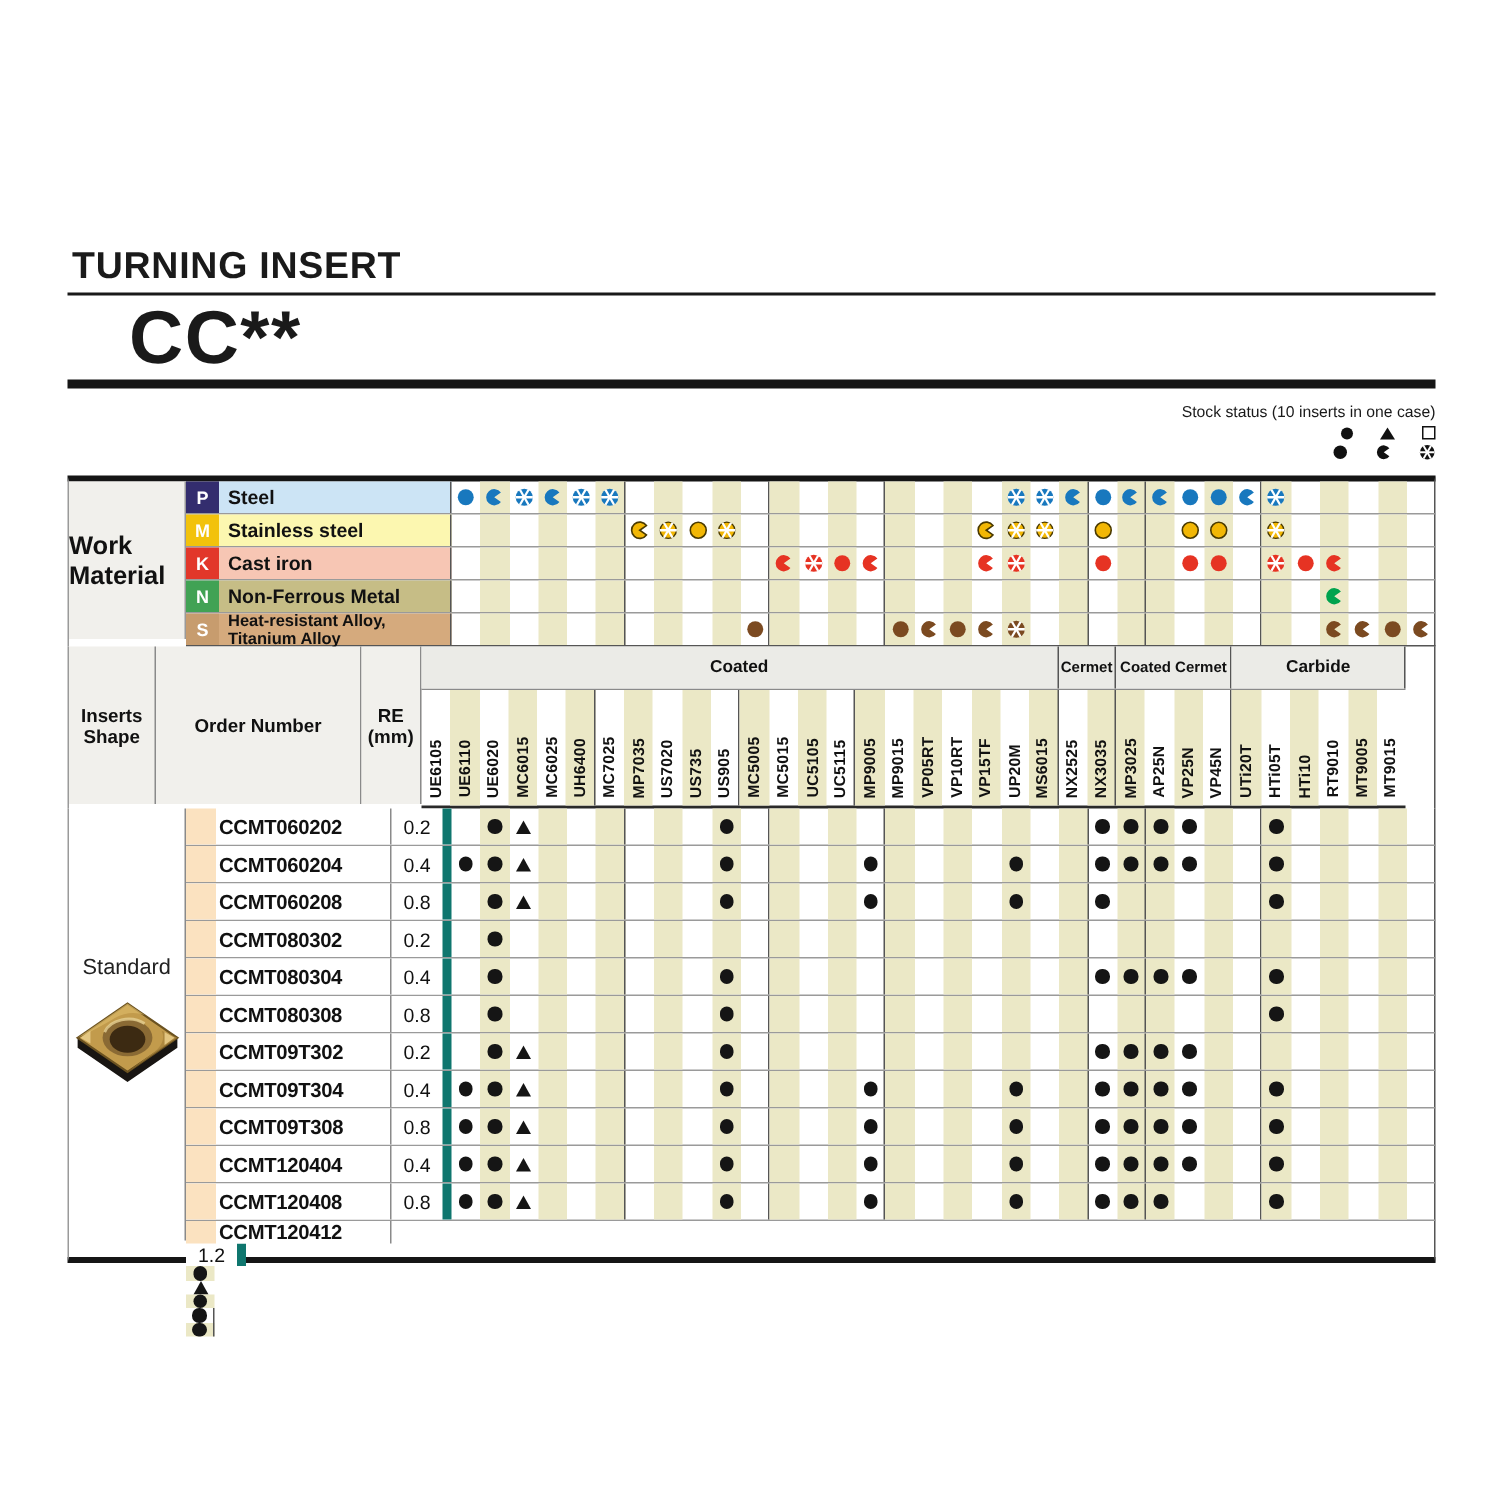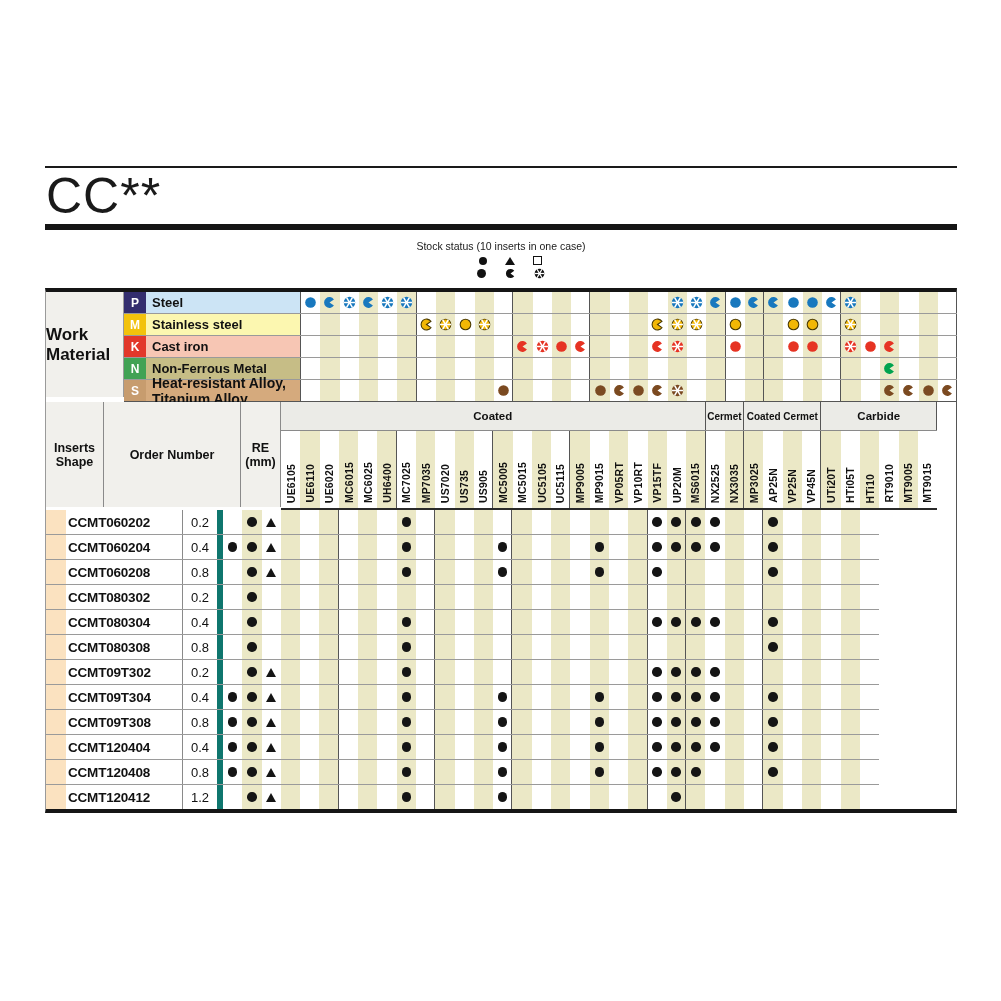--- a/index.html
+++ b/index.html
@@ -1,25 +1,25 @@
 <!DOCTYPE html>
 <html><head>
 <meta charset="utf-8">
 <style>
   html,body{margin:0;padding:0;background:#fff;width:1001px;height:1001px;overflow:hidden;
     font-family:"Liberation Sans",sans-serif;color:#111;}
   .page{position:relative;width:912px;margin:0 0 0 45px;padding-top:163px;}
   
   .title{font-size:25px;font-weight:bold;letter-spacing:.5px;color:#1a1a1a;padding-left:3px;}
   .title-rule{height:2px;background:#1a1a1a;margin-top:3px;}
-  .series{font-size:50px;font-weight:normal;letter-spacing:1px;color:#1a1a1a;line-height:52px;margin-top:2px;padding-left:1px;}
+  .series{font-size:50px;font-weight:bold;letter-spacing:1px;color:#1a1a1a;line-height:52px;margin-top:2px;padding-left:1px;margin-left:40px;}
   .thick-bar{height:6px;background:#151515;margin-top:2px;}
   
   .legend{margin-top:9px;font-size:10.5px;line-height:14px;text-align:right;color:#1a1a1a;}
-  .legend .row{white-space:nowrap;text-align:center;}
+  .legend .row{white-space:nowrap;}
   .legend .item{margin-left:18px;}
   .lsym{display:inline-block;vertical-align:-1px;}
   .ldot{width:8px;height:8px;border-radius:50%;background:#111;}
   .ltri{width:0;height:0;border-left:5px solid transparent;border-right:5px solid transparent;border-bottom:8px solid #111;}
   .lsq{width:7px;height:7px;border:1.2px solid #111;background:#fff;vertical-align:-1px;}
   
   .tbl{border-left:1px solid #9a9a9a;border-right:1px solid #555;}
   .flexrow{display:flex;}
   .cell{box-sizing:border-box;flex:none;display:flex;align-items:center;justify-content:center;}
   .gcell{width:19.3px;position:relative;}
@@ -28,52 +28,53 @@
   
   .mat-block{border-top:4px solid #151515;margin-top:7px;}
   .mat-left{width:78px;background:#f1f0ec;border-right:1px solid #9a9a9a;
     font-weight:bold;font-size:17px;display:flex;align-items:center;justify-content:center;}
   .mat-rows{flex:none;}
   .mat-row{height:21px;border-bottom:1px solid #9a9a9a;}
   .mat-row:last-child{border-bottom:1px solid #555;}
   .mat-letter{width:22px;color:#fff;font-weight:bold;font-size:12px;}
   .mat-name{width:155px;justify-content:flex-start;padding-left:6px;font-weight:bold;font-size:13px;
     border-right:1px solid #555;}
-  .mat-name.small{font-size:14px;}
+  .mat-name.small{font-size:11px;}
   
   .hdr-left{background:#f1f0ec;border-right:1px solid #8a8a8a;font-weight:bold;font-size:12.5px;
     text-align:center;flex-direction:column;line-height:14px;}
   .grp-row{height:28px;border-bottom:1px solid #8a8a8a;}
   .grp-cell{font-weight:bold;font-size:11.5px;background:#ebebe7;border-right:1px solid #555;}
   .grp-cell.small{font-size:10px;}
   .grade-row{height:77px;border-bottom:2px solid #2a2a2a;}
   .grade-name{writing-mode:vertical-rl;transform:rotate(180deg);font-weight:bold;font-size:10.5px;
     letter-spacing:.2px;color:#111;padding-top:5px;}
   .grade-hcell{align-items:flex-end;justify-content:center;}
   
   .shape-cell{width:78px;border-right:1px solid #8a8a8a;flex-direction:column;justify-content:flex-start;background:#fff;}
   .shape-label{margin-top:98px;font-size:14.5px;color:#222;}
   .data-row{height:24px;border-bottom:1px solid #9a9a9a;}
-  .data-row:last-child{border-bottom:none;}
+  .data-row:last-child{border-bottom:none;flex-direction:column;}
   .data-block{border-bottom:4px solid #151515;}
   .order-cell{width:137px;justify-content:flex-start;font-weight:bold;font-size:13.5px;letter-spacing:-.2px;
     border-right:1px solid #8a8a8a;position:relative;background:#fff;}
   .order-stripe{position:absolute;left:0;top:0;bottom:0;width:20px;background:#fbe2c0;}
   .order-text{position:relative;padding-left:22px;}
   .re-cell{width:40px;font-size:13px;border-right:6px solid #0f766e;background:#fff;}
   .dot{width:9.5px;height:9.5px;border-radius:50%;background:#151515;}
   .tri{width:0;height:0;border-left:5.5px solid transparent;border-right:5.5px solid transparent;
     border-bottom:9.5px solid #151515;}
   svg{display:block;}
 </style>
 </head>
 <body>
 
 <div class="page">
 
+  <div class="title">TURNING INSERT</div>
   <div class="title-rule"></div>
   <div class="series">CC**</div>
   <div class="thick-bar"></div>
 
   <div class="legend">
     <div class="row">Stock status (10 inserts in one case)</div>
     <div class="row" id="legend-line2"><span class="item"><span class="lsym ldot"></span><span></span></span><span class="item"><span class="lsym ltri"></span><span></span></span><span class="item"><span class="lsym lsq"></span><span></span></span></div>
     <div class="row" id="legend-line3"><span></span><span class="item"><span class="lsym"><svg width="11" height="11" viewBox="0 0 12 12">
               <circle cx="6" cy="6" r="4.9" fill="#111"></circle>
             </svg></span><span></span></span><span class="item"><span class="lsym"><svg width="11" height="11" viewBox="0 0 12 12">
@@ -696,20 +697,34 @@
             <span class="grade-name">MT9005</span>
           </div>
           <div class="cell gcell grade-hcell">
             <span class="grade-name">MT9015</span>
           </div>
         </div>
     </div>
   </div>
 
   <div class="tbl data-block flexrow">
+    <div class="cell shape-cell" style="height:288px">
+      <div class="shape-label">Standard</div>
+      <svg width="76" height="72" viewBox="0 0 80 74">
+        <polygon points="5,40 40,64 75,40 75,47 40,71 5,47" fill="#181512"></polygon>
+        <polygon points="5,40 40,16 75,40 40,64" fill="#c29b4c" stroke="#6b5220" stroke-width="1.5"></polygon>
+        <path d="M5,40 L40,16 L52,24 Q40,20 28,28 Q14,36 5,40 Z" fill="#dab866" opacity="0.7"></path>
+        <path d="M40,64 L75,40 L64,35 Q68,44 56,52 Q48,58 40,64 Z" fill="#a8833c" opacity="0.8"></path>
+        <ellipse cx="40" cy="40" rx="17.5" ry="13" fill="#8a6a34"></ellipse>
+        <ellipse cx="40" cy="41" rx="12.5" ry="9.5" fill="#3c2a12"></ellipse>
+        <path d="M24,36 A17.5,13 0 0 1 52,30" fill="none" stroke="#e5cf92" stroke-width="2" opacity="0.8"></path>
+        <path d="M7,40 L14,35 L14,44 Z" fill="#e8cc88" opacity="0.9"></path>
+        <path d="M73,40 L66,36 L66,45 Z" fill="#e8cc88" opacity="0.9"></path>
+      </svg>
+    </div>
     <div id="data-rows">
         <div class="flexrow data-row">
           <div class="cell order-cell">
             <span class="order-stripe"></span>
             <span class="order-text">CCMT060202</span>
           </div>
           <div class="cell re-cell">0.2</div>
           <div class="cell gcell"></div>
           <div class="cell gcell shade">
             <span class="dot"></span>

